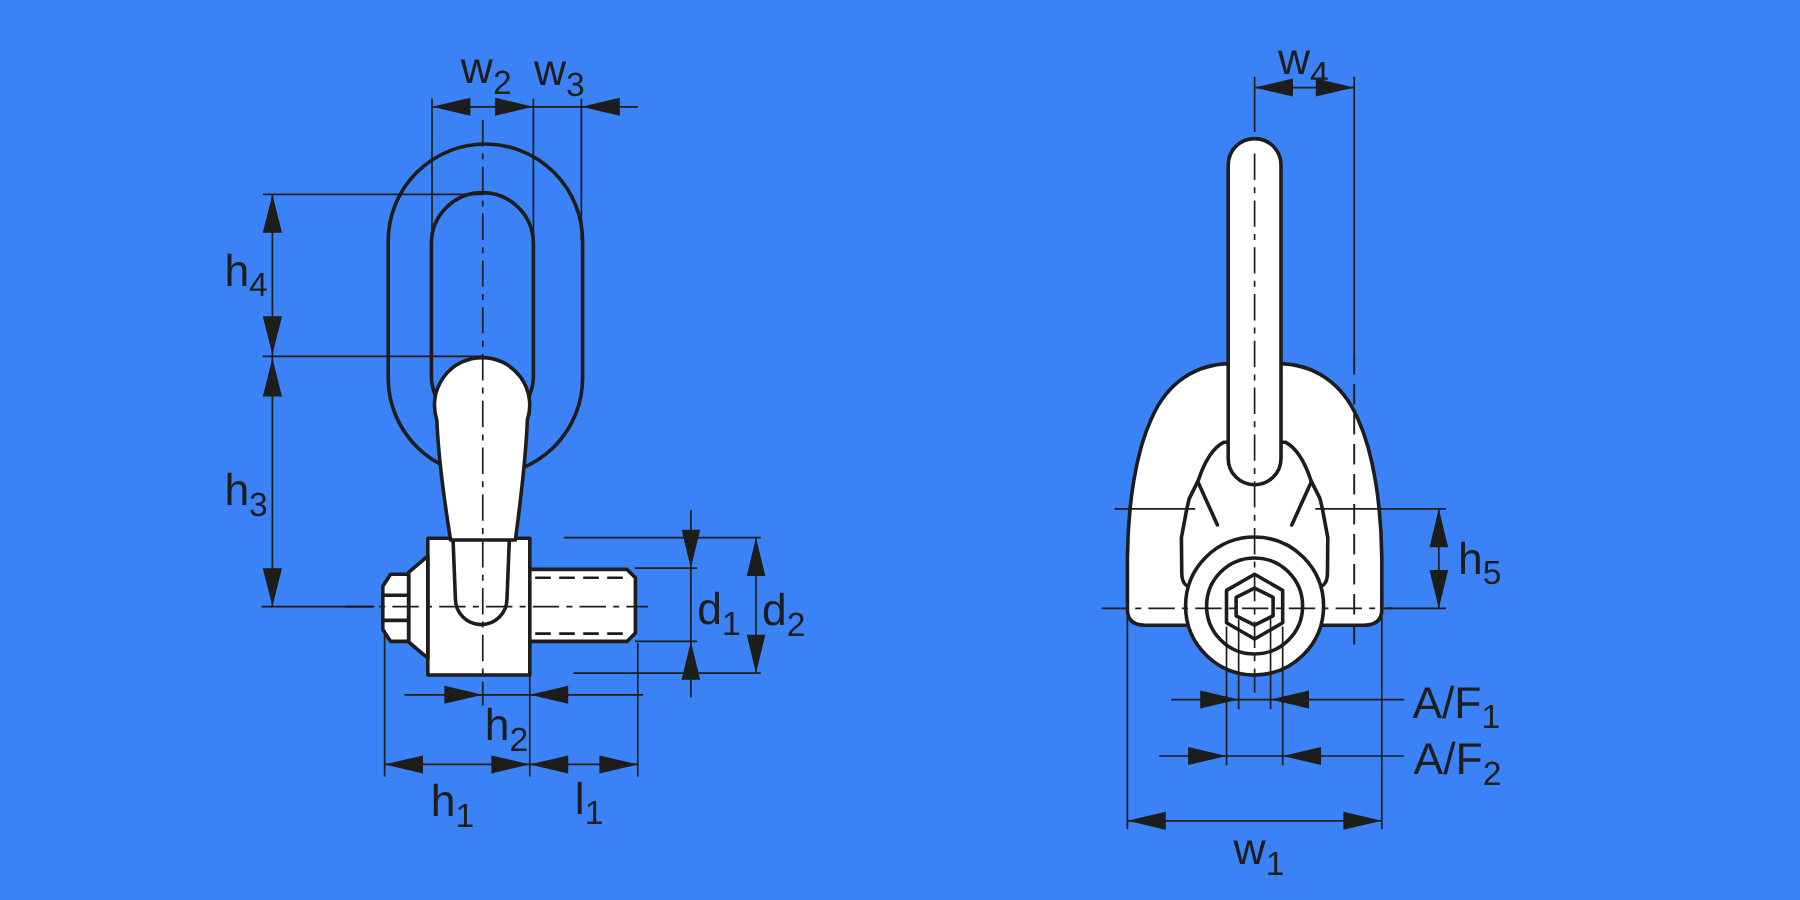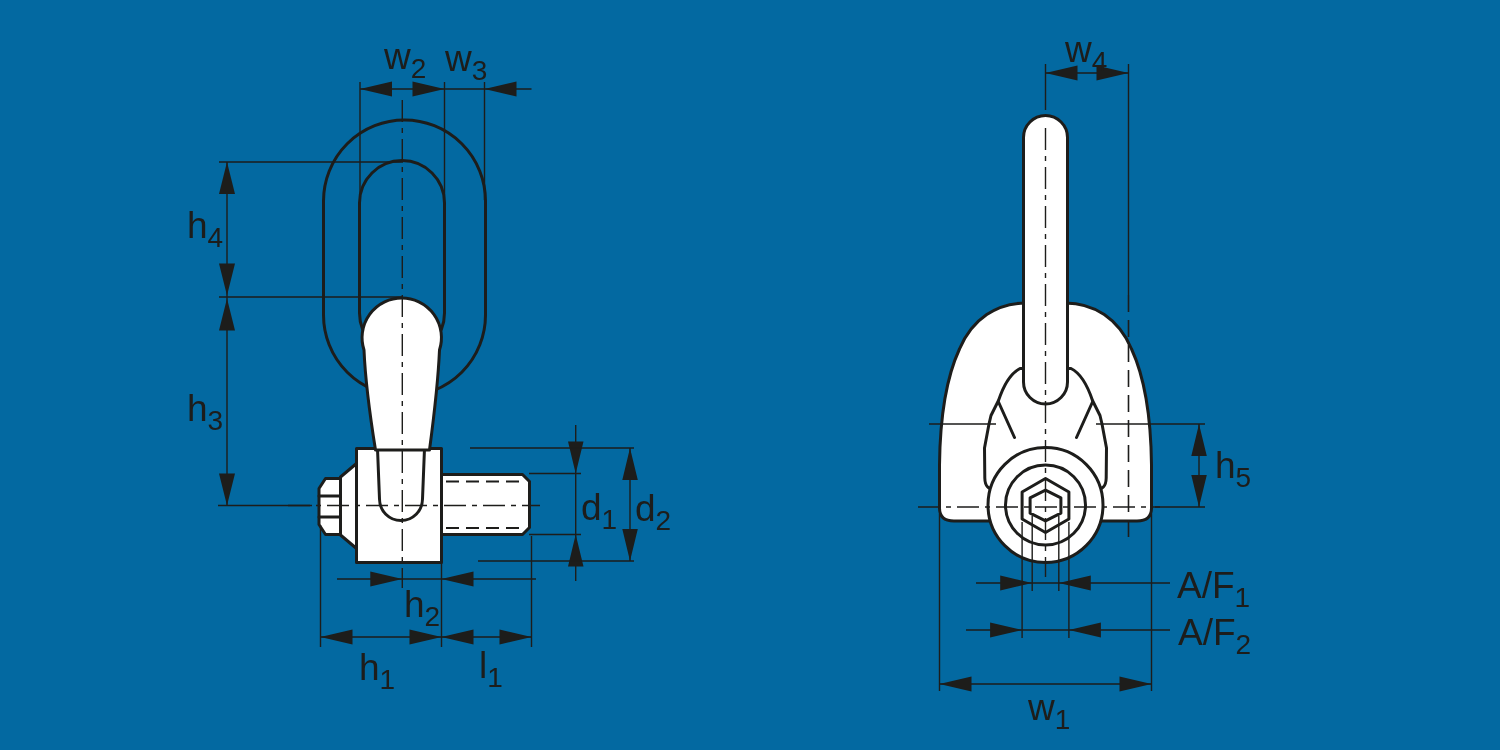--- a/index.html
+++ b/index.html
@@ -1,16 +1,16 @@
 <!DOCTYPE html>
 <html><head>
 <meta charset="utf-8">
 <style>
   html,body{margin:0;padding:0;background:#ffffff;}
-  .stage{position:relative;width:1500px;height:750px;background:#0369a1;overflow:hidden;
+  .stage{position:relative;width:1500px;height:750px;background:#3b82f6;overflow:hidden;
          font-family:"Liberation Sans", sans-serif;}
   svg{display:block;}
   .ol  {fill:none;stroke:#1d1d1b;stroke-width:3;stroke-linejoin:round;stroke-linecap:round;}
   .olf {fill:#ffffff;stroke:#1d1d1b;stroke-width:3;stroke-linejoin:round;stroke-linecap:round;}
   .thin{fill:none;stroke:#1d1d1b;stroke-width:1.4;stroke-linecap:butt;}
   .cl  {fill:none;stroke:#1d1d1b;stroke-width:1.4;stroke-dasharray:22 6 5 6;}
   .hid {fill:none;stroke:#1d1d1b;stroke-width:1.6;stroke-dasharray:17 8;}
   .thr {fill:none;stroke:#1d1d1b;stroke-width:2.2;stroke-dasharray:13 7;}
   .arr {fill:#1d1d1b;stroke:none;}
   text {fill:#1d1d1b;font-family:"Liberation Sans", sans-serif;font-size:37px;}

